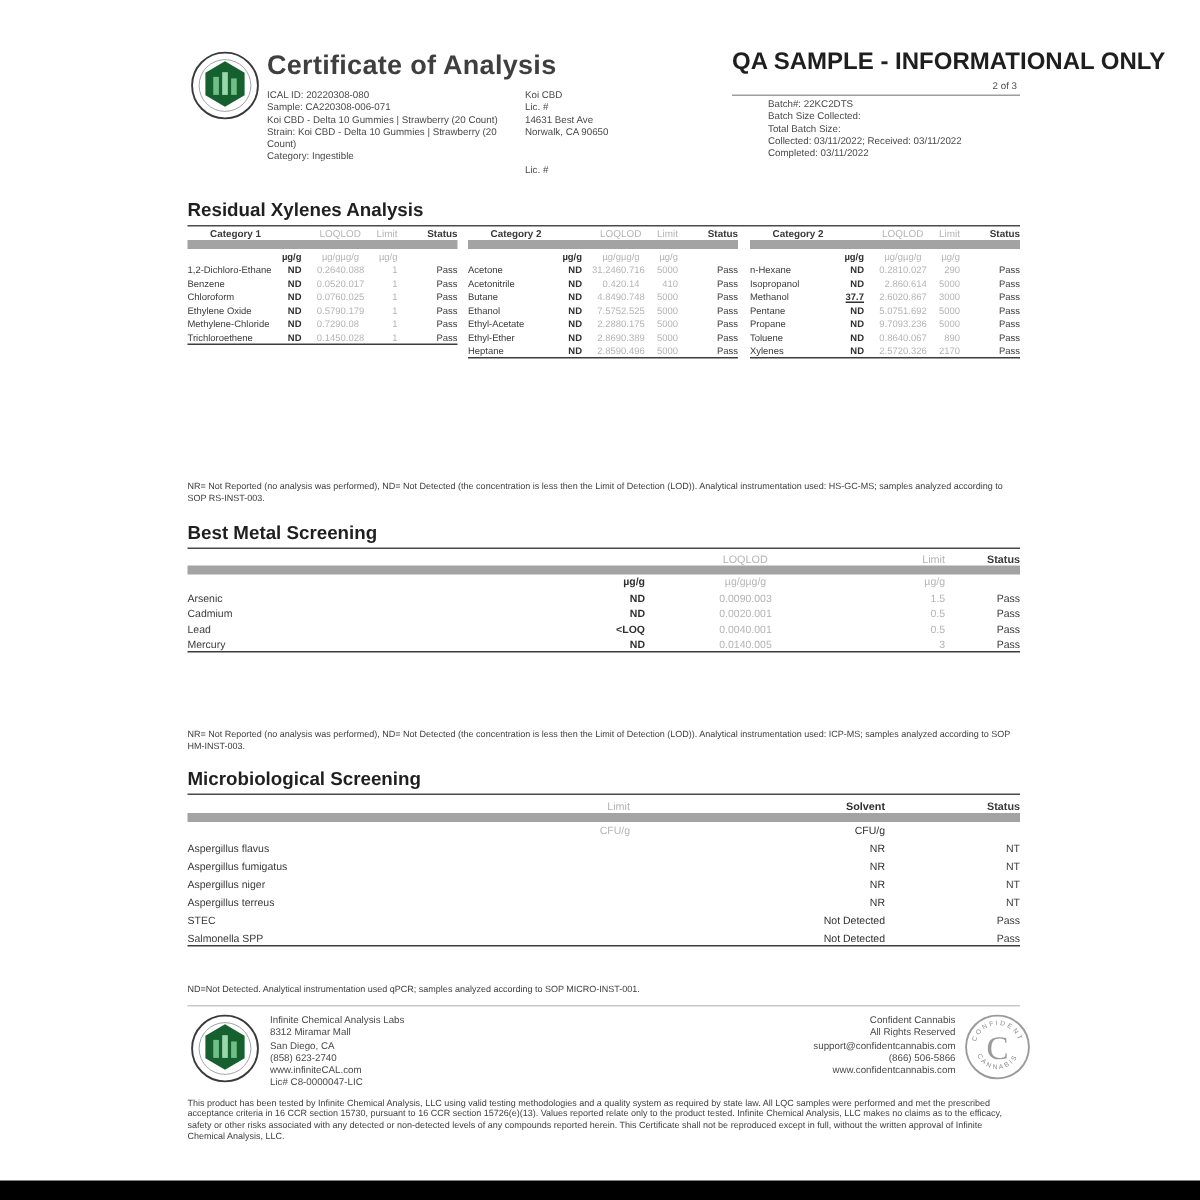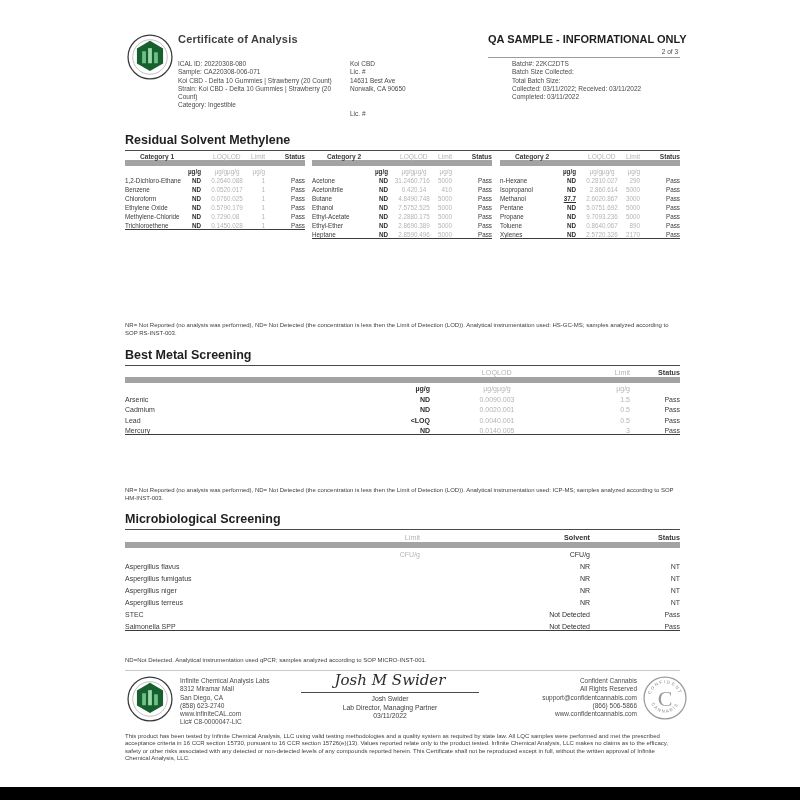--- a/index.html
+++ b/index.html
@@ -4,27 +4,27 @@
 <style>
   * { margin:0; padding:0; box-sizing:border-box; }
   html,body { width:800px; height:800px; background:#ffffff; overflow:hidden; }
   body { font-family:"Liberation Sans", sans-serif; color:#2e2e2e; position:relative; }
   .page { position:absolute; inset:0; background:#fff; }
   .content { position:absolute; left:125px; top:0; width:555px; height:800px; }
   .abs { position:absolute; }
 
   
   .hdr-logo { left:2px; top:34px; width:46px; height:46px; }
-  .hdr-title { left:53px; top:33px; font-size:11px; font-weight:bold; color:#3f3f3f; letter-spacing:.2px; }
+  .hdr-title { left:53px; top:33px; font-size:18px; font-weight:bold; color:#3f3f3f; letter-spacing:.2px; }
   .info { font-size:6.5px; line-height:8.3px; color:#4a4a4a; }
   .info .info-line { min-height:8.3px; white-space:normal; }
   .sample-info { left:53px; top:60px; width:172px; }
   .client-info { left:225px; top:60px; width:120px; }
   .qa { left:363px; top:33px; width:192px; }
-  .qa-banner { font-size:11px; font-weight:bold; color:#1e1e1e; text-align:right; white-space:nowrap; }
+  .qa-banner { font-size:16px; font-weight:bold; color:#1e1e1e; text-align:right; white-space:nowrap; }
   .qa-pageline { text-align:right; font-size:6.5px; color:#4a4a4a; border-bottom:1px solid #9d9d9d; padding:3px 2px 2px 0; }
   .qa-batch { padding-left:24px; margin-top:2px; }
 
   
   .sect { font-size:12.5px; font-weight:bold; color:#1f1f1f; }
   .rule { width:555px; border-top:1.5px solid #4a4a4a; }
 
   .gray { color:#b4b4b4; }
   .b { font-weight:bold;padding-left:15px; }
   .note { font-size:6px; line-height:7.5px; color:#3d3d3d; width:555px; }
@@ -123,21 +123,21 @@
       <div class="info qa-batch">
 
       <div class="info-line" data-field="text">Batch#: 22KC2DTS</div>
           <div class="info-line" data-field="text">Batch Size Collected:</div>
           <div class="info-line" data-field="text">Total Batch Size:</div>
           <div class="info-line" data-field="text">Collected: 03/11/2022; Received: 03/11/2022</div>
           <div class="info-line" data-field="text">Completed: 03/11/2022</div>
         </div>
     </div>
 
-    <div class="abs sect" style="left:0;top:133px">Residual Solvent Methylene</div>
+    <div class="abs sect" style="left:0;top:133px">Residual Xylenes Analysis</div>
     <div class="abs rule" style="left:0;top:150px"></div>
 
     <div class="abs st" style="left:0;top:156px">
       <div class="srow shead">
         <span class="cn b">Category 1</span>
         <span class="cq gray">LOQ</span>
         <span class="cd gray">LOD</span>
         <span class="cl gray">Limit</span>
         <span class="cs b">Status</span>
       </div>
@@ -490,28 +490,20 @@
     <div class="abs info f-lab">
 
     <div class="info-line" data-field="text">Infinite Chemical Analysis Labs</div>
         <div class="info-line" data-field="text">8312 Miramar Mall</div>
         <div class="info-line" data-field="text">San Diego, CA</div>
         <div class="info-line" data-field="text">(858) 623-2740</div>
         <div class="info-line" data-field="text">www.infiniteCAL.com</div>
         <div class="info-line" data-field="text">Lic# C8-0000047-LIC</div>
       </div>
 
-    <div class="abs f-sig">
-      <div class="sig-script">Josh M Swider</div>
-      <div class="sig-lines">
-        <div>Josh Swider</div>
-        <div>Lab Director, Managing Partner</div>
-        <div>03/11/2022</div>
-      </div>
-    </div>
 
     <div class="abs info f-cc">
 
     <div class="info-line" data-field="text">Confident Cannabis</div>
         <div class="info-line" data-field="text">All Rights Reserved</div>
         <div class="info-line" data-field="text">support@confidentcannabis.com</div>
         <div class="info-line" data-field="text">(866) 506-5866</div>
         <div class="info-line" data-field="text">www.confidentcannabis.com</div>
       </div>
 

